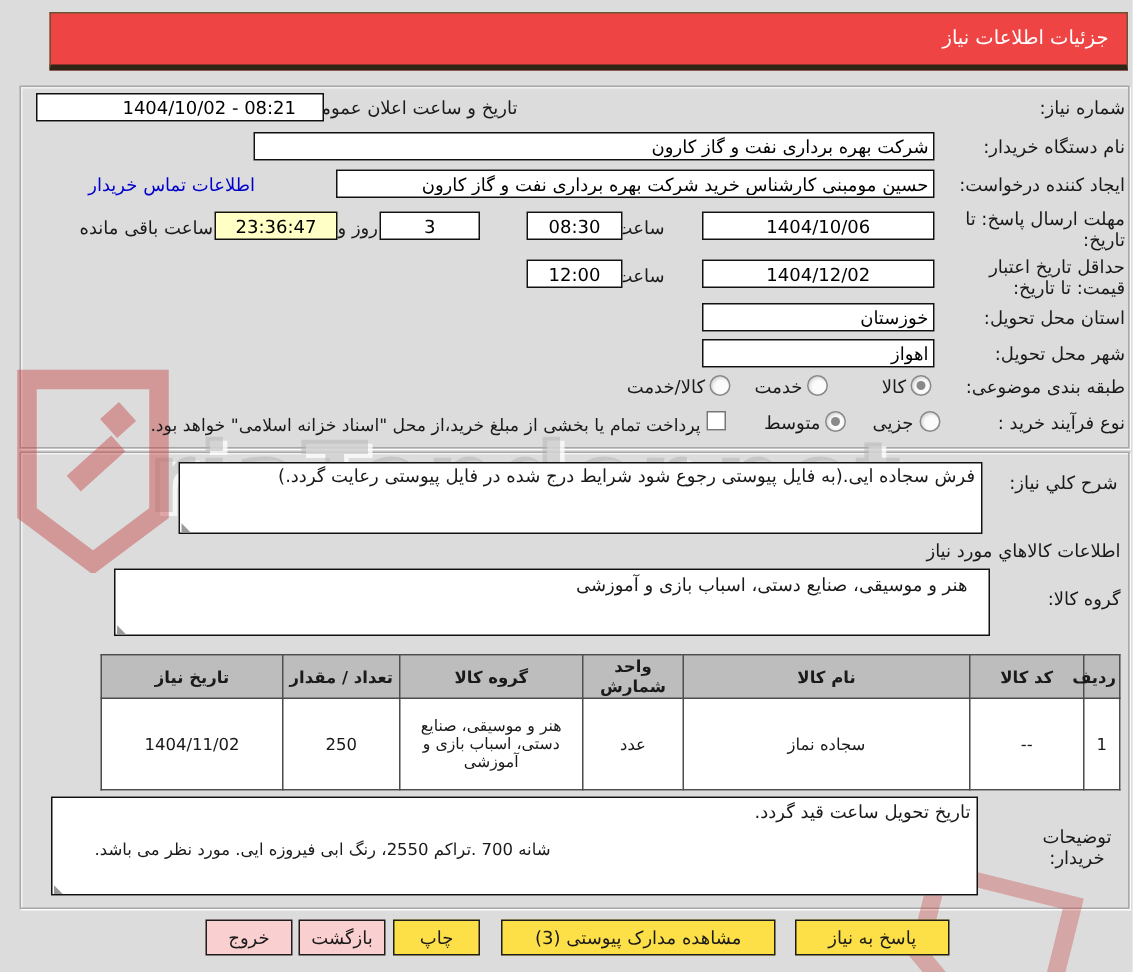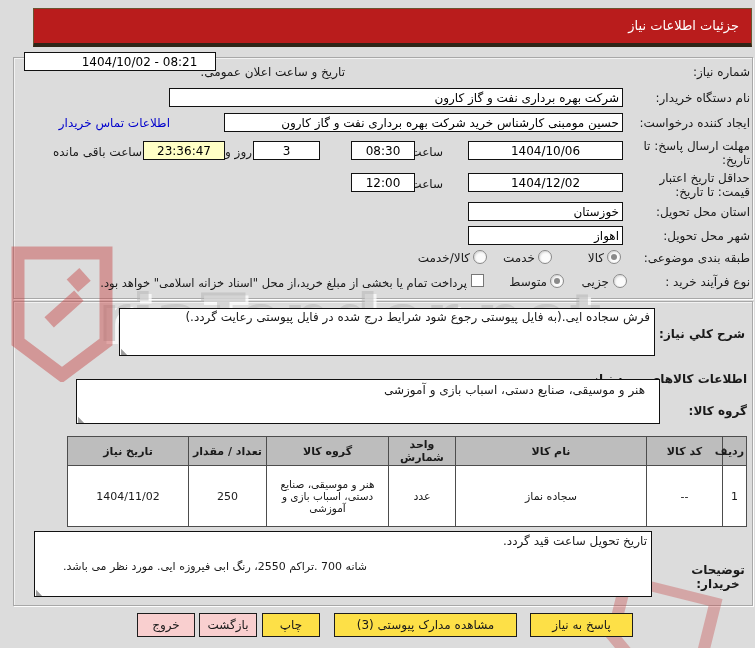--- a/index.html
+++ b/index.html
@@ -1,28 +1,28 @@
 <!DOCTYPE html>
 <html lang="fa"><head>
 <meta charset="utf-8">
 <style>
   html,body{margin:0;padding:0;}
   #screen{position:relative;width:755px;height:648px;background:#DCDCDC;overflow:hidden;
           direction:rtl;font-family:"DejaVu Sans","Liberation Sans",sans-serif;font-size:12px;color:#1a1a1a;}
   .abs{position:absolute;}
   .lbl{position:absolute;line-height:14px;white-space:nowrap;}
-  .lbl-b{position:absolute;line-height:14px;font-weight:bold;white-space:nowrap;margin-top:12px;}
+  .lbl-b{position:absolute;line-height:14px;font-weight:normal;white-space:nowrap;}
   .wrap{white-space:normal;}
   .field{position:absolute;height:17px;background:#fff;border:1px solid #111;font-family:inherit;
          font-size:12px;padding:0 3px;box-sizing:content-box;}
   .ctr{text-align:center;direction:ltr;}
   .rt{text-align:right;}
   .panel{position:absolute;left:13px;right:2px;border:1px solid #a8a8a8;
          box-shadow:inset 1px 1px 0 #f2f2f2, 1px 1px 0 #fdfdfd;}
-  .hdrbar{position:absolute;top:8px;right:3px;width:705px;height:34px;background:#b91c1c;
+  .hdrbar{position:absolute;top:8px;right:3px;width:705px;height:34px;background:#ef4444;
           border:1px solid #6b5430;border-bottom:4px solid #2e2517;color:#fff;
           font-size:13px;line-height:34px;padding-right:12px;}
   .radio{position:absolute;width:12px;height:12px;border:1px solid #888;border-radius:50%;
          background:#fbfbfb;box-shadow:inset 1px 1px 2px #d5d5d5;}
   .radio.checked::after{content:"";position:absolute;top:3px;left:3px;width:6px;height:6px;
          border-radius:50%;background:#8a8a8a;}
   .checkbox{position:absolute;width:11px;height:11px;border:1px solid #777;background:#fff;}
   .link{position:absolute;color:#0000CC;white-space:nowrap;cursor:pointer;}
   .tarea{position:absolute;background:#fff;border:1px solid #111;overflow:hidden;}
   .rh{position:absolute;left:1px;bottom:-1px;font-size:8px;color:#9a9a9a;line-height:8px;}
@@ -56,21 +56,21 @@
   <path d="M52 129 L8 96 L8 7 L96 7 L96 96 Z" fill="none" stroke="rgba(198,66,66,0.45)" stroke-width="13"></path>
   <rect x="34" y="56" width="40" height="14" transform="rotate(-42 54 63)" fill="rgba(198,66,66,0.45)"></rect>
   <rect x="60" y="26" width="17" height="17" transform="rotate(-42 68 34)" fill="rgba(198,66,66,0.45)"></rect>
 </svg>
 <svg class="abs wm" style="left:600px;top:585px;transform:rotate(14deg);" width="120" height="100" viewBox="0 0 120 100">
   <path d="M60 96 L14 62 L14 4 L106 4 L106 62 Z" fill="none" stroke="rgba(198,66,66,0.35)" stroke-width="12"></path>
 </svg>
 
 <div class="lbl" style="top:65px;right:5px;margin-left:28px;">شماره نیاز:</div>
 <div class="lbl" style="top:65px;right:410px;">تاریخ و ساعت اعلان عمومی:</div>
-<input class="field ctr" style="top: 52px; right: 539px; width: 145px; padding-left: 42px;" readonly="" value="1404/10/02 - 08:21">
+<input class="field ctr" style="top: 62px; right: 539px; width: 145px; padding-left: 42px;" readonly="" value="1404/10/02 - 08:21">
 
 <div class="lbl" style="top:91px;right:5px;">نام دستگاه خریدار:</div>
 <input class="field rt" style="top: 88px; right: 132px; width: 446px;" readonly="" value="شرکت بهره برداری نفت و گاز کارون">
 
 <div class="lbl" style="top:116px;right:5px;">ایجاد کننده درخواست:</div>
 <input class="field rt" style="top: 113px; right: 132px; width: 391px;" readonly="" value="حسین مومبنی کارشناس خرید شرکت بهره برداری نفت و گاز کارون">
 <div class="link" style="top:116px;right:585px;">اطلاعات تماس خریدار</div>
 
 <div class="lbl wrap" style="top:139px;right:5px;width:120px;">مهلت ارسال پاسخ: تا تاریخ:</div>
 <input class="field ctr" style="top: 141px; right: 132px; width: 147px;" readonly="" value="1404/10/06">

